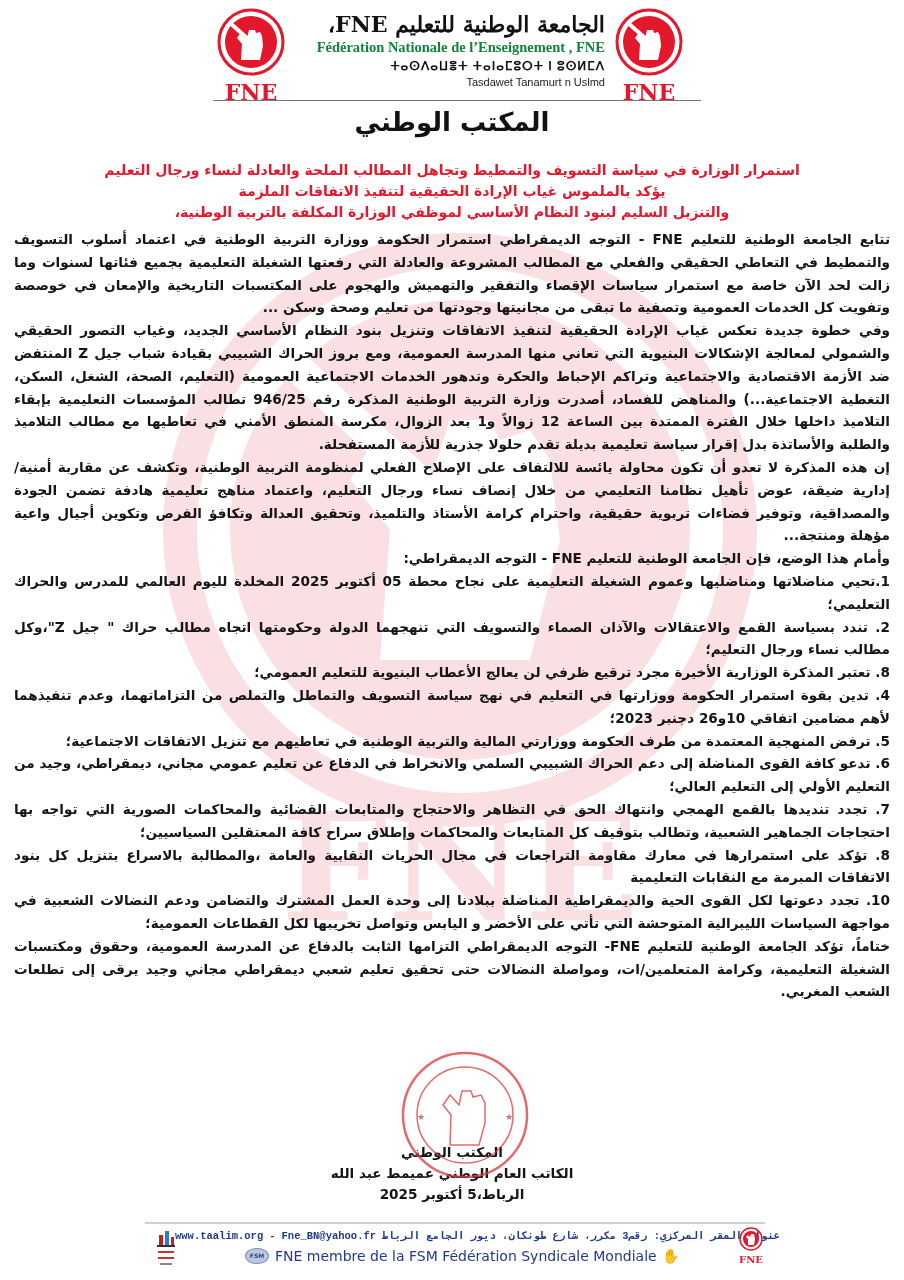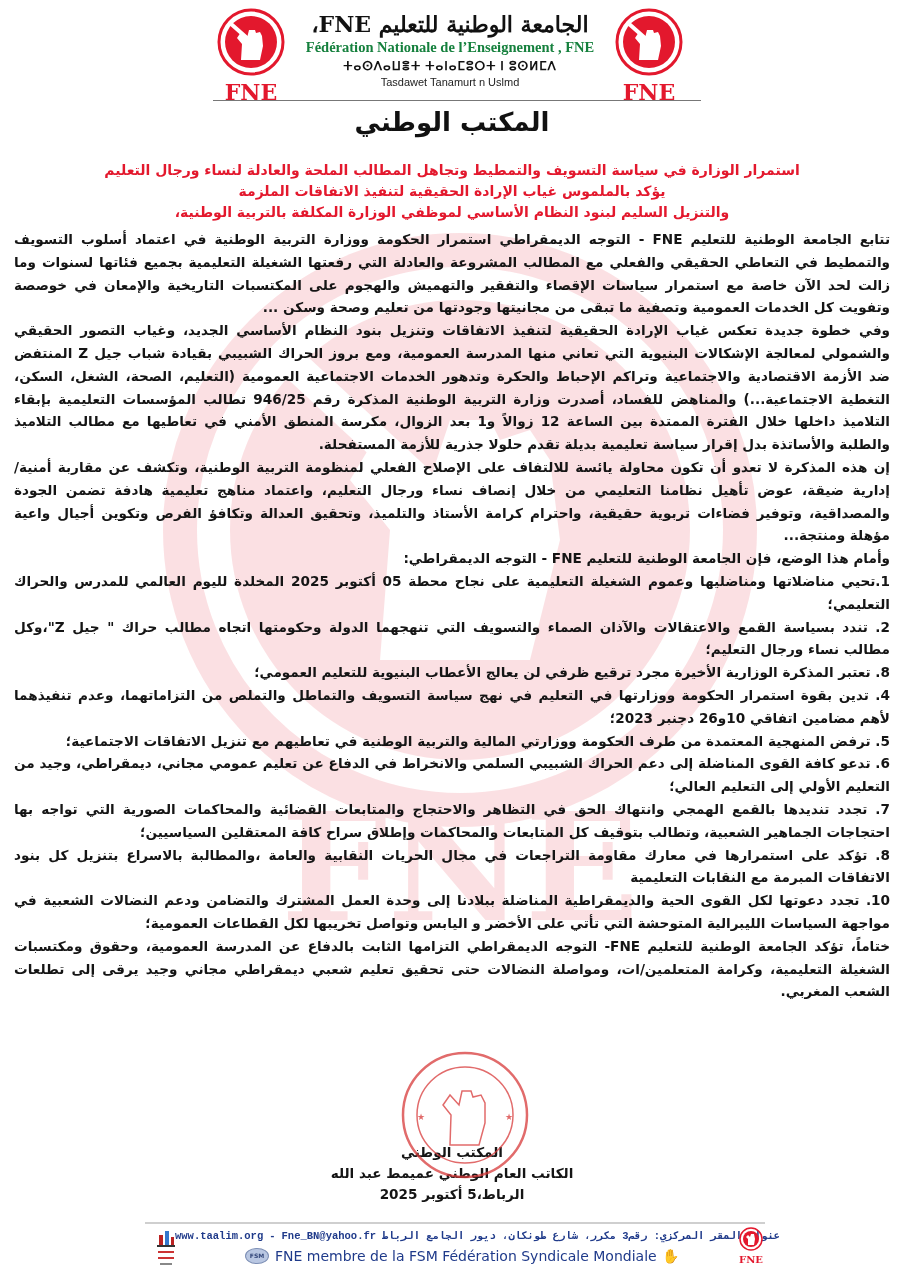--- a/index.html
+++ b/index.html
@@ -34,39 +34,39 @@
     .logo {
       position: absolute;
       width: 72px; height: 96px; top: 8px;
     }
     .logo.left { left: 215px; }
     .logo.right { left: 613px; }
     .logo svg { width: 72px; height: 96px; display: block; }
     .org-block {
       position: absolute;
       left: 295px; width: 310px; top: 10px;
-      text-align: center;
+      text-align: right;
     }
     .org-ar {
       font-family: "DejaVu Serif", serif;
       font-weight: bold;
       font-size: 22px;
       direction: rtl;
       line-height: 28px;
       color: #111;
     }
     .org-fr {
       font-family: "Liberation Serif", serif;
       font-weight: bold;
       font-size: 14.5px;
       line-height: 19px;
       color: #15803d;
     }
     .org-tif {
-      font-family: Liberation Serif, serif;
+      font-family: Liberation Sans, sans-serif;
       font-weight: bold;
       font-size: 12px;
       letter-spacing: 1px;
       line-height: 18px;
       color: #111;
     }
     .org-tif-latin {
       font-family: "Liberation Sans", sans-serif;
       font-size: 11px;
       line-height: 14px;

